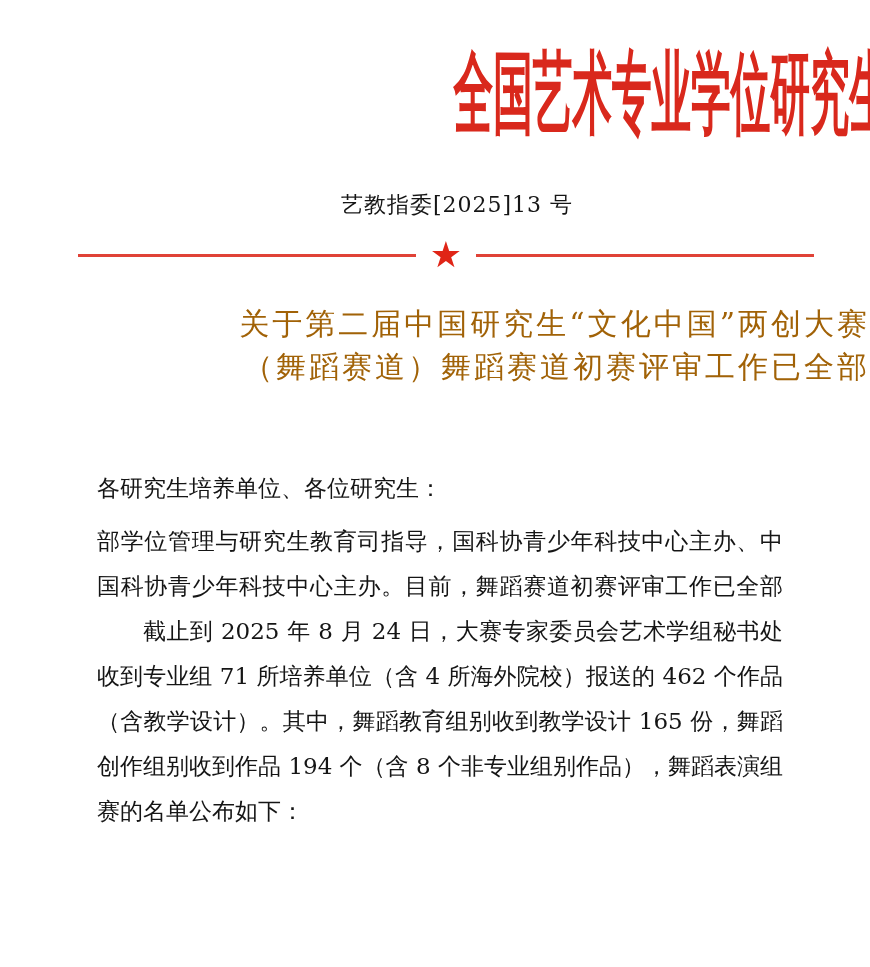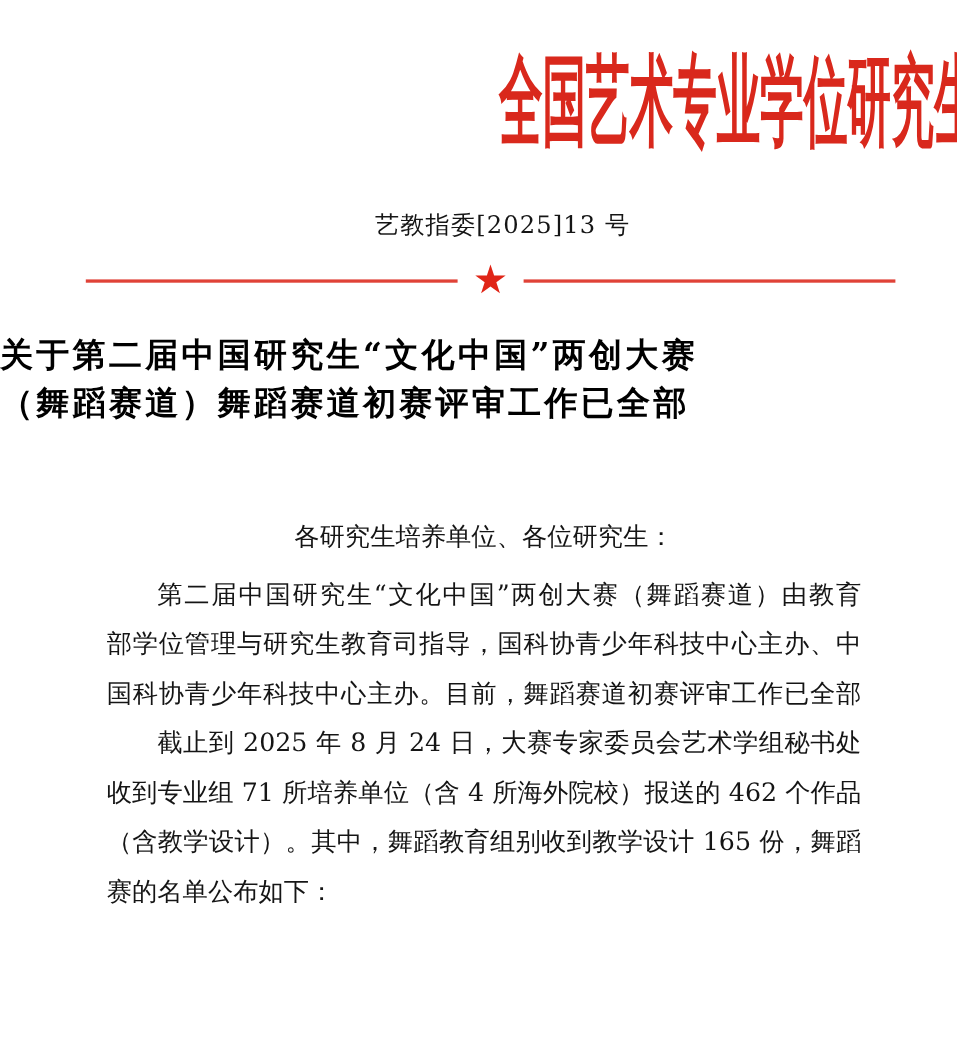--- a/index.html
+++ b/index.html
@@ -48,36 +48,36 @@
   .divider .seg{flex:1;height:3px;background:var(--red-line);}
   .divider .star{
     font-family:"DejaVu Sans","Liberation Sans",sans-serif;
     font-size:36px;line-height:30px;
     color:var(--red-star);
     margin:0 14px;
   }
   
   .title{
     position:absolute;top:302px;left:0;width:100%;
-    text-align:left;
-    font-weight:700;
+    text-align:right;
+    font-weight:400;
     font-size:30px;
     line-height:43px;
     letter-spacing:3px;
-    color:#000000;
+    color:#a16207;
   }
   
   .body-text{
     position:absolute;top:466px;left:97px;width:686px;
     font-size:23px;
     line-height:45px;
     color:var(--ink);
   }
   .salutation{
-    text-align:center;
+    text-align:left;
     margin-bottom:8px;
   }
   .body-line{
     text-align:justify;
     text-align-last:justify;
   }
   .body-line.indent{text-indent:2em;}
   .body-line.last{text-align-last:left;}
 </style>
 </head>
@@ -99,24 +99,24 @@
 
   <div class="title">
     <div>关于第二届中国研究生“文化中国”两创大赛</div>
     <div>（舞蹈赛道）舞蹈赛道初赛评审工作已全部</div>
   </div>
 
   <div class="body-text">
     <div class="salutation">各研究生培养单位、各位研究生：</div>
 
     <div>
-      <div class="body-line indent">第二届中国研究生“文化中国”两创大赛（舞蹈赛道）由教育</div>
       <div class="body-line">部学位管理与研究生教育司指导，国科协青少年科技中心主办、中</div>
       <div class="body-line">国科协青少年科技中心主办。目前，舞蹈赛道初赛评审工作已全部</div>
 
       <div class="body-line indent">截止到 2025 年 8 月 24 日，大赛专家委员会艺术学组秘书处</div>
       <div class="body-line">收到专业组 71 所培养单位（含 4 所海外院校）报送的 462 个作品</div>
       <div class="body-line">（含教学设计）。其中，舞蹈教育组别收到教学设计 165 份，舞蹈</div>
+      <div class="body-line">创作组别收到作品 194 个（含 8 个非专业组别作品），舞蹈表演组</div>
       <div class="body-line last">赛的名单公布如下：</div>
     </div>
   </div>
 
 </div>
 
 </body></html>

